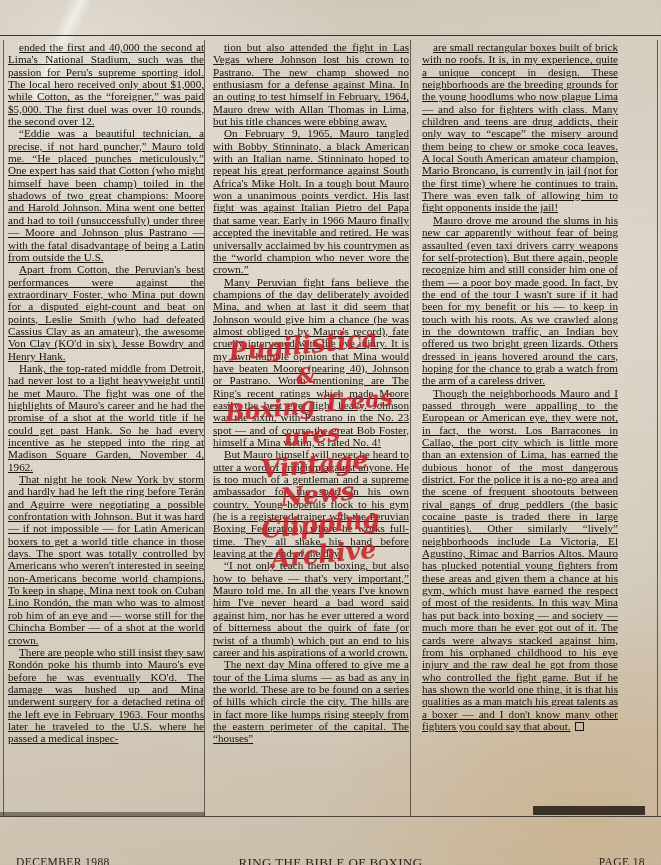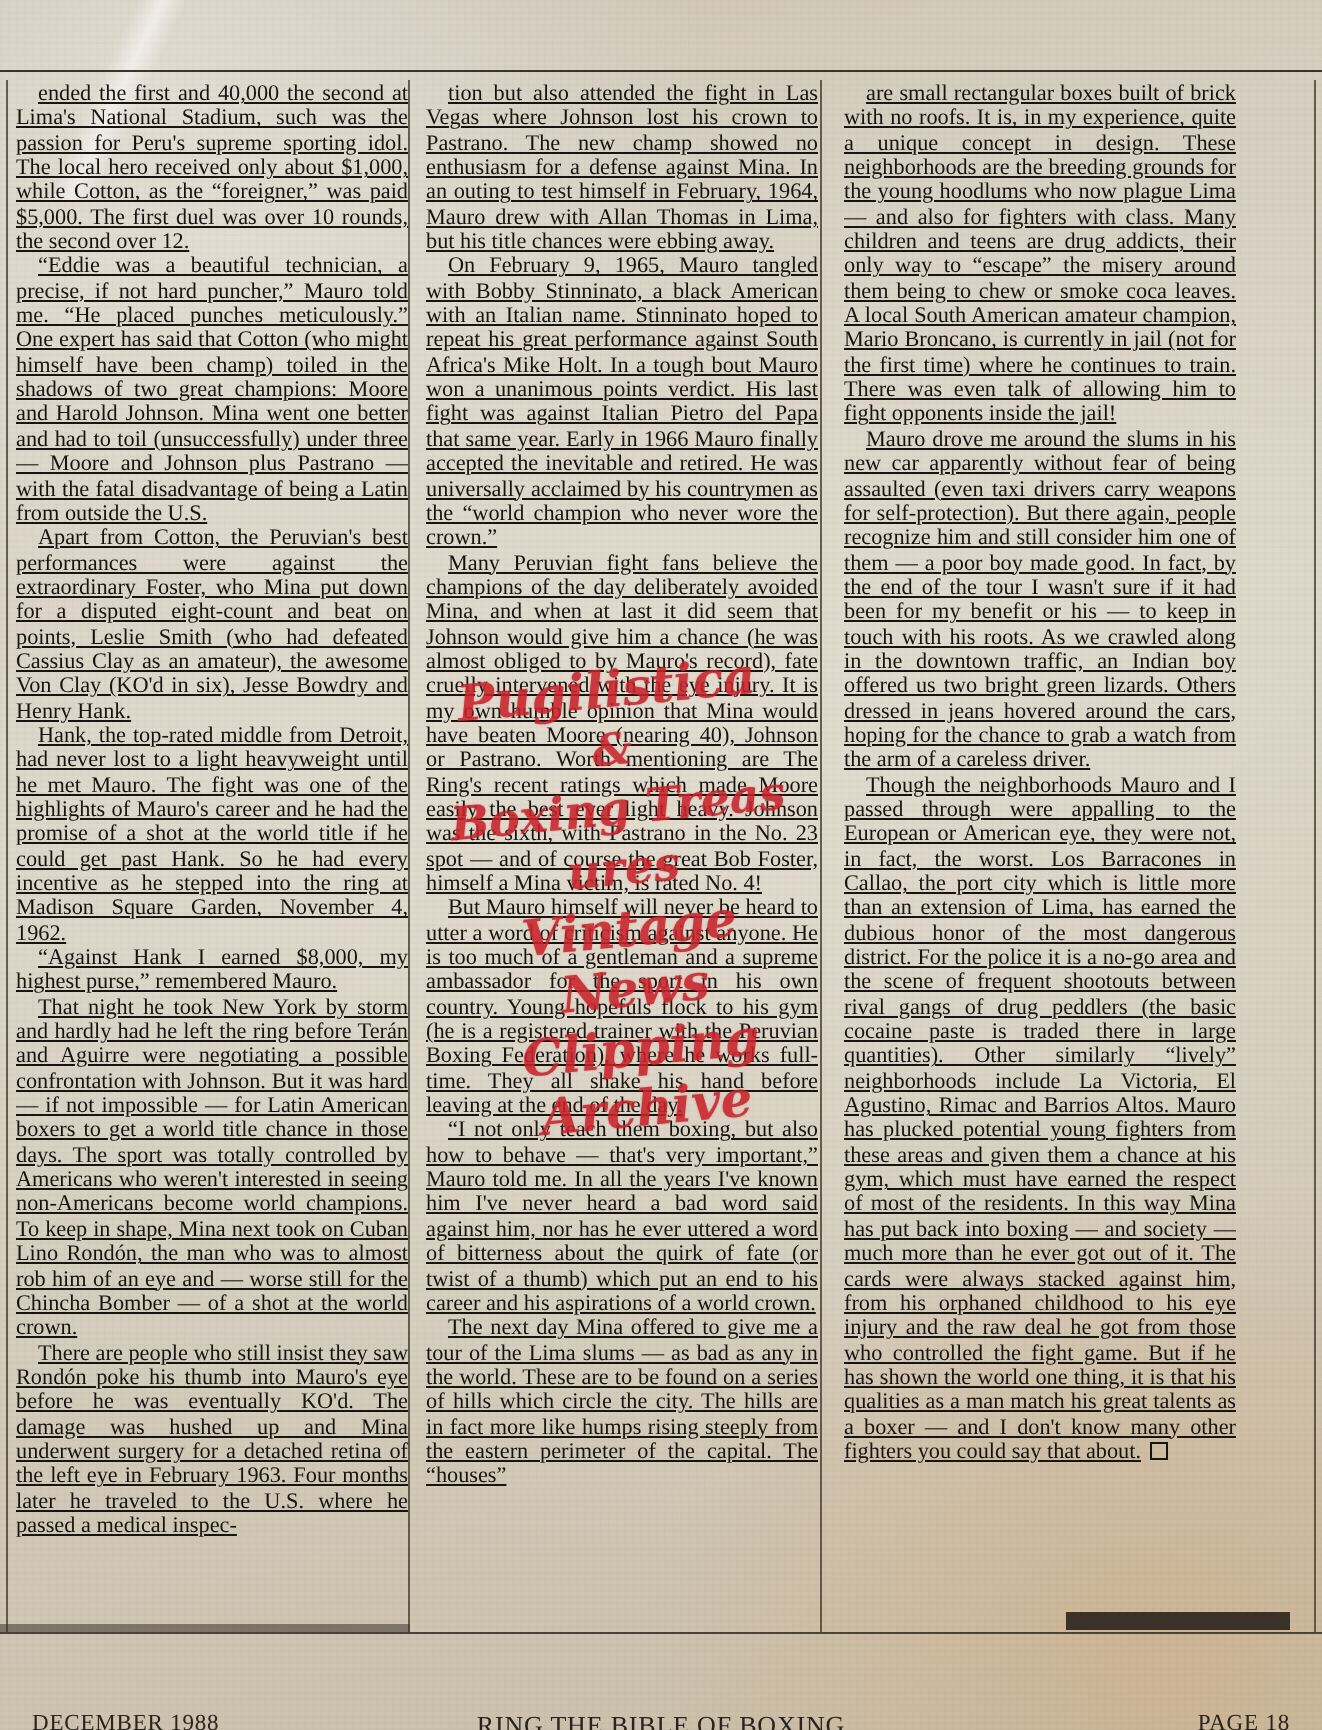--- a/index.html
+++ b/index.html
@@ -105,21 +105,20 @@
   <div class="vrule" id="vrule-right"></div>
 
   <div id="ink-bar"></div>
   <div id="ink-bar2"></div>
 
   <div class="col" id="col1">
     <p>ended the first and 40,000 the second at Lima's National Stadium, such was the passion for Peru's supreme sporting idol. The local hero received only about $1,000, while Cotton, as the “foreigner,” was paid $5,000. The first duel was over 10 rounds, the second over 12.</p>
     <p>“Eddie was a beautiful technician, a precise, if not hard puncher,” Mauro told me. “He placed punches meticulously.” One expert has said that Cotton (who might himself have been champ) toiled in the shadows of two great champions: Moore and Harold Johnson. Mina went one better and had to toil (unsuccessfully) under three — Moore and Johnson plus Pastrano — with the fatal disadvantage of being a Latin from outside the U.S.</p>
     <p>Apart from Cotton, the Peruvian's best performances were against the extraordinary Foster, who Mina put down for a disputed eight-count and beat on points, Leslie Smith (who had defeated Cassius Clay as an amateur), the awesome Von Clay (KO'd in six), Jesse Bowdry and Henry Hank.</p>
     <p>Hank, the top-rated middle from Detroit, had never lost to a light heavyweight until he met Mauro. The fight was one of the highlights of Mauro's career and he had the promise of a shot at the world title if he could get past Hank. So he had every incentive as he stepped into the ring at Madison Square Garden, November 4, 1962.</p>
-    <p>“Against Hank I earned $8,000, my highest purse,” remembered Mauro.</p>
     <p>That night he took New York by storm and hardly had he left the ring before Terán and Aguirre were negotiating a possible confrontation with Johnson. But it was hard — if not impossible — for Latin American boxers to get a world title chance in those days. The sport was totally controlled by Americans who weren't interested in seeing non-Americans become world champions. To keep in shape, Mina next took on Cuban Lino Rondón, the man who was to almost rob him of an eye and — worse still for the Chincha Bomber — of a shot at the world crown.</p>
     <p>There are people who still insist they saw Rondón poke his thumb into Mauro's eye before he was eventually KO'd. The damage was hushed up and Mina underwent surgery for a detached retina of the left eye in February 1963. Four months later he traveled to the U.S. where he passed a medical inspec-</p>
   </div>
 
   <div class="col" id="col2">
     <p>tion but also attended the fight in Las Vegas where Johnson lost his crown to Pastrano. The new champ showed no enthusiasm for a defense against Mina. In an outing to test himself in February, 1964, Mauro drew with Allan Thomas in Lima, but his title chances were ebbing away.</p>
     <p>On February 9, 1965, Mauro tangled with Bobby Stinninato, a black American with an Italian name. Stinninato hoped to repeat his great performance against South Africa's Mike Holt. In a tough bout Mauro won a unanimous points verdict. His last fight was against Italian Pietro del Papa that same year. Early in 1966 Mauro finally accepted the inevitable and retired. He was universally acclaimed by his countrymen as the “world champion who never wore the crown.”</p>
     <p>Many Peruvian fight fans believe the champions of the day deliberately avoided Mina, and when at last it did seem that Johnson would give him a chance (he was almost obliged to by Mauro's record), fate cruelly intervened with the eye injury. It is my own humble opinion that Mina would have beaten Moore (nearing 40), Johnson or Pastrano. Worth mentioning are The Ring's recent ratings which made Moore easily the best ever light heavy. Johnson was the sixth, with Pastrano in the No. 23 spot — and of course the great Bob Foster, himself a Mina victim, is rated No. 4!</p>
     <p>But Mauro himself will never be heard to utter a word of criticism against anyone. He is too much of a gentleman and a supreme ambassador for the sport in his own country. Young hopefuls flock to his gym (he is a registered trainer with the Peruvian Boxing Federation), where he works full-time. They all shake his hand before leaving at the end of the day.</p>
     <p>“I not only teach them boxing, but also how to behave — that's very important,” Mauro told me. In all the years I've known him I've never heard a bad word said against him, nor has he ever uttered a word of bitterness about the quirk of fate (or twist of a thumb) which put an end to his career and his aspirations of a world crown.</p>

